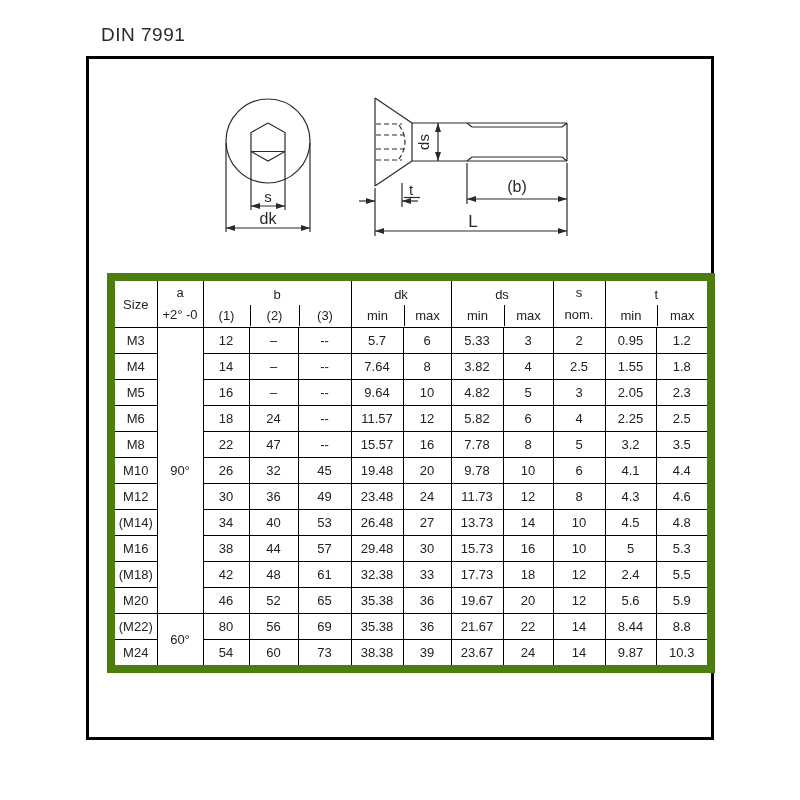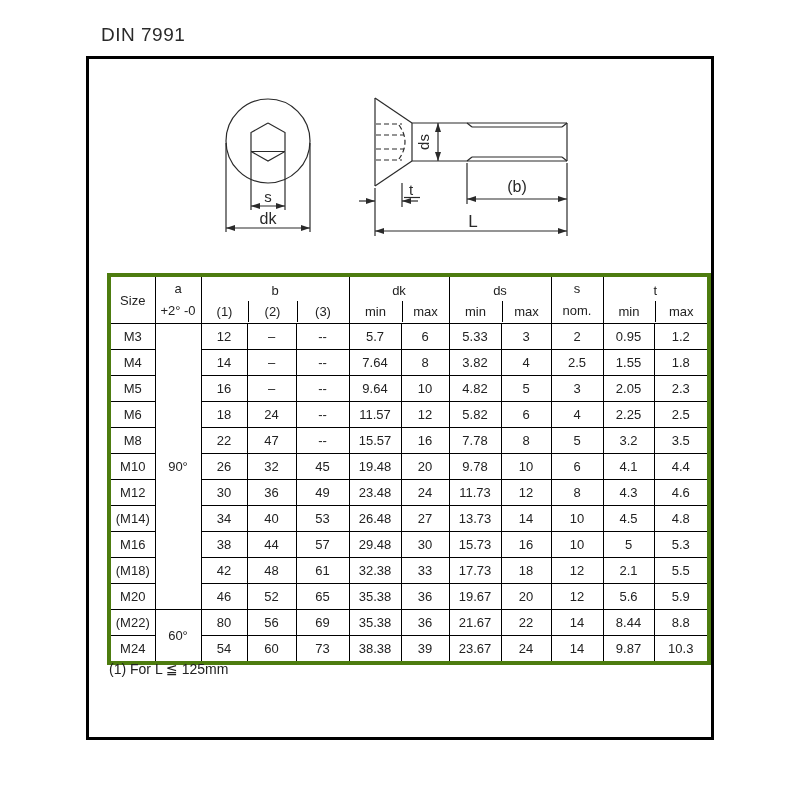--- a/index.html
+++ b/index.html
@@ -17,21 +17,21 @@
   .drawing{position:absolute;left:112px;top:30px;}
   .drawing line,.drawing path,.drawing circle,.drawing polyline{stroke:#2a2a2a;stroke-width:1.2;fill:none;}
   .drawing polygon.ah{fill:#2a2a2a;stroke:none;}
   .drawing text{fill:#2a2a2a;stroke:none;font-family:"Liberation Sans","DejaVu Sans",sans-serif;}
   .dashed{stroke-dasharray:5 3;stroke-width:1;}
   .spec-table{
     position:absolute;left:18px;top:214px;width:600px;
     border-collapse:collapse;table-layout:fixed;
     font-size:13px;color:#222;
   }
-  .spec-table{border:4px solid #4d7c0f;}
+  .spec-table{border:8px solid #4d7c0f;}
   .spec-table td,.spec-table th{border:1px solid #000;padding:0;text-align:center;font-weight:normal;}
   .spec-table td{height:25px;}
   .spec-table th{height:46px;vertical-align:middle;}
   .stack{display:flex;flex-direction:column;justify-content:space-around;height:44px;}
   .stack div{line-height:20px;}
   .glabel{height:23px;line-height:25px;}
   .subrow{display:flex;height:21px;align-items:stretch;}
   .subrow span{display:block;line-height:21px;box-sizing:border-box;flex:0 0 auto;}
   .subrow span + span{border-left:1px solid #000;}
   .footnotes{position:absolute;left:20px;top:602px;font-size:14px;color:#222;}
@@ -304,21 +304,21 @@
     <tr>
       <td>(M18)</td>
       <td>42</td>
       <td>48</td>
       <td>61</td>
       <td>32.38</td>
       <td>33</td>
       <td>17.73</td>
       <td>18</td>
       <td>12</td>
-      <td>2.1</td>
+      <td>2.4</td>
       <td>5.5</td>
     </tr>
     <tr>
       <td>M20</td>
       <td>46</td>
       <td>52</td>
       <td>65</td>
       <td>35.38</td>
       <td>36</td>
       <td>19.67</td>
@@ -351,15 +351,14 @@
       <td>23.67</td>
       <td>24</td>
       <td>14</td>
       <td>9.87</td>
       <td>10.3</td>
     </tr>
   </tbody>
     </table>
 
   <div class="footnotes">
-    <div>(1) For L ≦ 125mm</div>
   </div>
 </div>
 
 </body></html>

